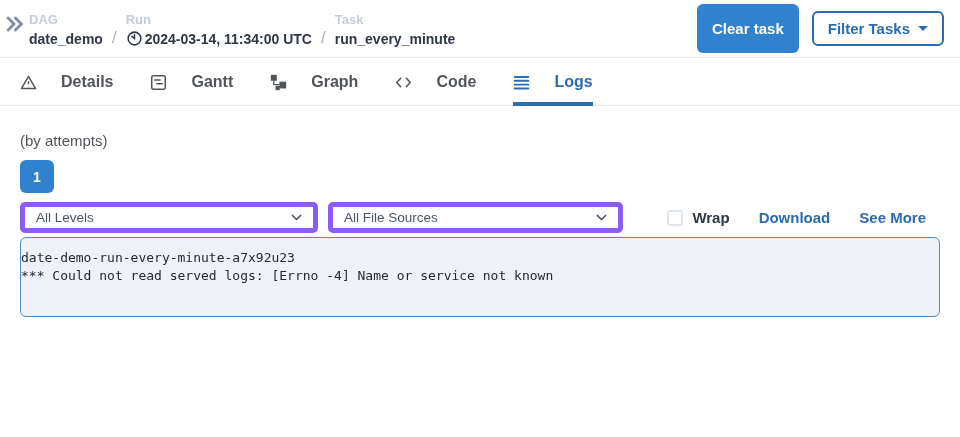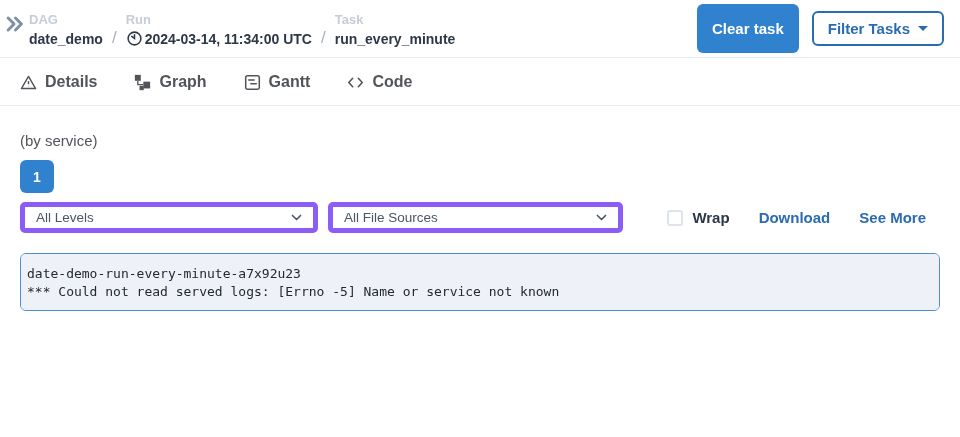--- a/index.html
+++ b/index.html
@@ -36,21 +36,21 @@
   .crumb .val{display:flex;align-items:center;font-size:14px;font-weight:bold;color:var(--textdark);line-height:22px;white-space:nowrap;}
   .crumb .val .clock{width:17px;height:17px;margin-right:2px;color:var(--textdark);}
   .sep{font-size:17px;color:#a8b2bf;padding-bottom:2px;}
   .hbtns{margin-left:auto;display:flex;align-items:center;gap:13px;}
   .btn{font-family:inherit;font-size:15px;font-weight:bold;border-radius:6px;padding:16px 15px;cursor:pointer;display:flex;align-items:center;white-space:nowrap;}
   .btn-solid{background:var(--accent);color:#fff;border:none;}
   .btn-outline{background:#fff;color:var(--link);border:2px solid var(--link);padding:7px 14px;}
   .caret{display:inline-block;width:0;height:0;border-left:5px solid transparent;border-right:5px solid transparent;border-top:5px solid currentColor;margin-left:8px;}
   
   .tabs{display:flex;gap:37px;padding:15px 0 0 20px;border-bottom:1px solid var(--divider);}
-  .tab{display:flex;align-items:center;gap:8px;padding-bottom:11px;margin-bottom:-1px;
+  .tab{display:flex;align-items:center;gap:24px;padding-bottom:11px;margin-bottom:-1px;
        font-size:16px;font-weight:bold;color:var(--textmid);border-bottom:4px solid transparent;cursor:pointer;text-decoration:none;}
   .tab.active{color:var(--link);border-bottom-color:var(--link);}
   .ticon{width:17px;height:17px;display:inline-flex;}
   .ticon svg{width:100%;height:100%;}
   
   .main{padding:0 20px;}
   .by-attempts{margin-top:26px;font-size:15px;color:var(--textmid);}
   .attempt-row{margin-top:11px;display:flex;gap:8px;}
   .attempt-btn{width:34px;height:33px;background:var(--accent);color:#fff;border:none;border-radius:6px;
                font-family:inherit;font-size:14px;font-weight:bold;display:flex;align-items:center;justify-content:center;cursor:pointer;}
@@ -60,23 +60,23 @@
           padding:0 10px 0 11px;font-size:13.5px;color:#4a5568;cursor:pointer;}
   .select .chev{width:13px;height:13px;color:#4a5568;}
   .select-levels{width:298px;}
   .select-sources{width:295px;margin-left:10px;}
   .filter-right{margin-left:auto;display:flex;align-items:center;gap:29px;padding-right:14px;}
   .wrap-ctl{display:flex;align-items:center;gap:9px;cursor:pointer;}
   .checkbox{width:16px;height:16px;border:2px solid #dde4ed;border-radius:3px;background:#fff;display:inline-block;}
   .wrap-lbl{font-size:15px;font-weight:bold;color:var(--textdark);}
   .link{font-size:15px;font-weight:bold;color:var(--link);text-decoration:none;cursor:pointer;}
   .logbox{
-    margin-top:20px;height:58px;
+    margin-top:4px;height:80px;
     background:var(--logbg);border:1px solid var(--logborder);border-radius:6px;
-    padding:11px 6px;overflow:auto;
+    padding:11px 0;overflow:auto;
   }
   .logline{font-family:"DejaVu Sans Mono",monospace;font-size:13px;line-height:18px;color:#24292f;white-space:pre;}
 </style>
 </head>
 <body>
 
 <div class="header">
   <span class="collapse">
     <svg viewBox="0 0 24 24" fill="none" stroke="currentColor" stroke-width="3.2" stroke-linecap="round" stroke-linejoin="round">
       <path d="M4.5 5.5 L11 12 L4.5 18.5"></path>
@@ -126,52 +126,63 @@
       <svg viewBox="0 0 24 24" fill="none" stroke="currentColor" stroke-width="2" stroke-linejoin="round">
         <path d="M12 3.5 L22 20.5 H2 Z"></path>
           <line x1="12" y1="10" x2="12" y2="14.5"></line>
           <line x1="12" y1="16.8" x2="12" y2="17.3"></line>
       </svg>
     </span>
     <span>Details</span>
   </a>
   <a class="tab">
     <span class="ticon">
+      <svg viewBox="0 0 20 20" fill="none" stroke="currentColor" stroke-width="1.8" stroke-linecap="round">
+        <rect x="2" y="2" width="16" height="16" rx="2"></rect>
+        <line x1="5.5" y1="7" x2="12" y2="7"></line>
+          <line x1="8" y1="11.5" x2="14.5" y2="11.5"></line>
+      </svg>
+    </span>
+    <span>Gantt</span>
+  </a>
+  <a class="tab">
+    <span class="ticon">
       <svg viewBox="0 0 20 20">
         <rect x="1" y="1" width="7" height="7" fill="currentColor"></rect>
         <path d="M4.5 8 V12.5 H11" fill="none" stroke="currentColor" stroke-width="1.6"></path>
         <rect x="11" y="9" width="8" height="8" fill="currentColor"></rect>
         <rect x="6.5" y="14" width="5" height="5" fill="currentColor"></rect>
       </svg>
     </span>
     <span>Graph</span>
   </a>
   <a class="tab">
     <span class="ticon">
-      <svg viewBox="0 0 20 20" fill="none" stroke="currentColor" stroke-width="1.8" stroke-linecap="round">
-        <rect x="2" y="2" width="16" height="16" rx="2"></rect>
-        <line x1="5.5" y1="7" x2="12" y2="7"></line>
-          <line x1="8" y1="11.5" x2="14.5" y2="11.5"></line>
-      </svg>
-    </span>
-    <span>Gantt</span>
-  </a>
-  <a class="tab">
-    <span class="ticon">
       <svg viewBox="0 0 24 20" fill="none" stroke="currentColor" stroke-width="2.2" stroke-linecap="round" stroke-linejoin="round">
         <path d="M8 4 L2.5 10 L8 16"></path>
           <path d="M16 4 L21.5 10 L16 16"></path>
       </svg>
     </span>
     <span>Code</span>
   </a>
+  <a class="tab active">
+    <span class="ticon">
+      <svg viewBox="0 0 20 20" stroke="currentColor" stroke-width="2.2" stroke-linecap="round">
+        <line x1="2" y1="3.5" x2="18" y2="3.5"></line>
+          <line x1="2" y1="8" x2="18" y2="8"></line>
+        <line x1="2" y1="12.5" x2="18" y2="12.5"></line>
+          <line x1="2" y1="17" x2="18" y2="17"></line>
+      </svg>
+    </span>
+    <span>Logs</span>
+  </a>
 </div>
 
 <div class="main">
-  <div class="by-attempts">(by service)</div>
+  <div class="by-attempts">(by attempts)</div>
 
   <div class="attempt-row">
     <button class="attempt-btn">1</button>
   </div>
 
   <div class="filter-row">
     <div class="select select-levels">
       <span>All Levels</span>
       <span class="chev">
         <svg viewBox="0 0 16 16" fill="none" stroke="currentColor" stroke-width="2" stroke-linecap="round" stroke-linejoin="round">
@@ -192,15 +203,15 @@
         <span class="checkbox"></span>
         <span class="wrap-lbl">Wrap</span>
       </span>
       <a class="link">Download</a>
       <a class="link">See More</a>
     </div>
   </div>
 
   <div class="logbox">
     <div class="logline">date-demo-run-every-minute-a7x92u23</div>
-    <div class="logline">*** Could not read served logs: [Errno -5] Name or service not known</div>
+    <div class="logline">*** Could not read served logs: [Errno -4] Name or service not known</div>
   </div>
 </div>
 
 </body></html>

